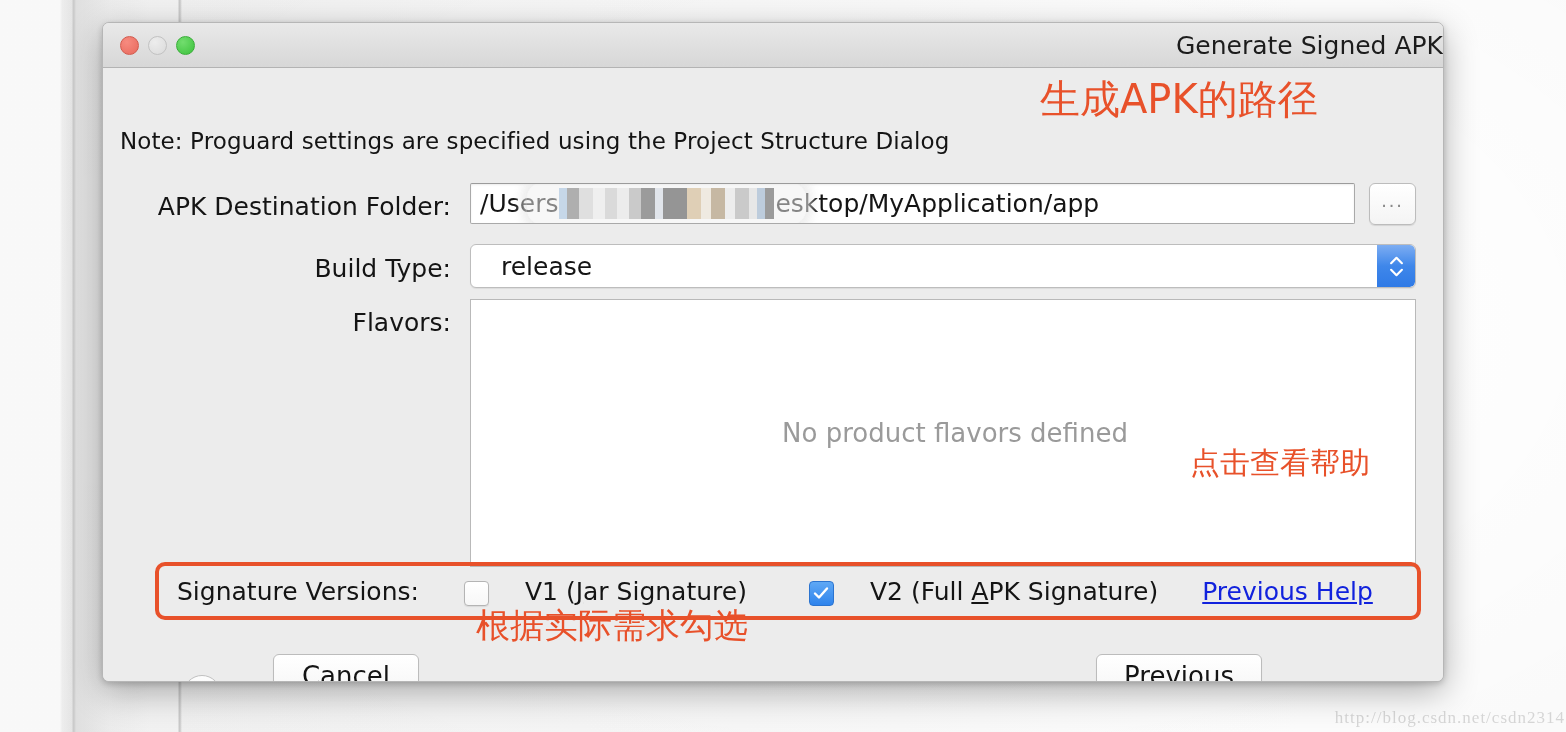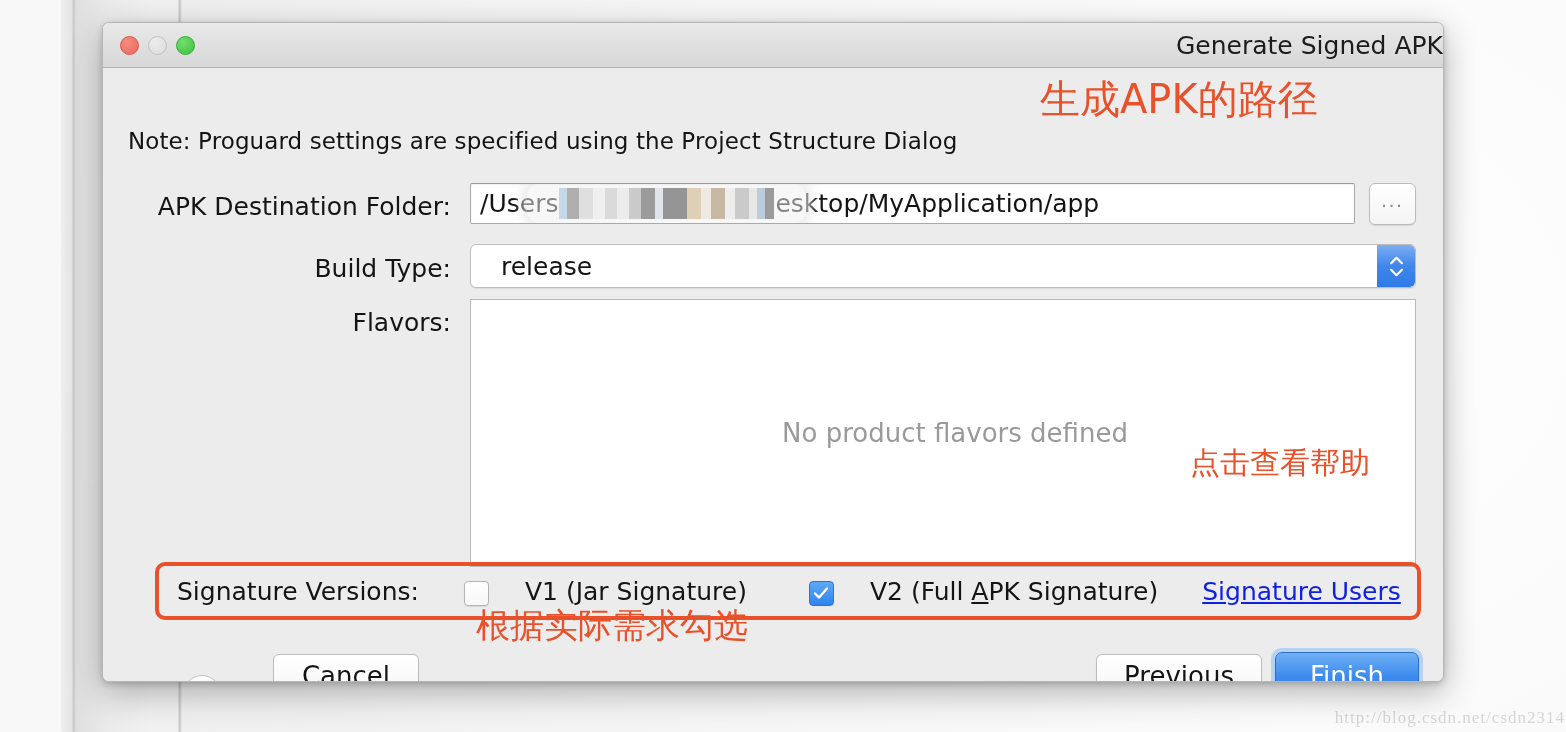--- a/index.html
+++ b/index.html
@@ -87,21 +87,21 @@
   #content {
     position: relative;
     height: 613px;
     background: #ececec;
     padding: 0;
   }
 
   
   #note {
     position: absolute;
-    left: 25px; top: 60px;
+    left: 17px; top: 60px;
     font-size: 23px;
     color: #141414;
     font-family: "DejaVu Sans", "Liberation Sans", sans-serif;
     letter-spacing: 0.1px;
   }
 
   
   .row-label {
     position: absolute;
     text-align: right;
@@ -397,27 +397,26 @@
 
       <div class="cb-group" id="v2-group">
         <div class="checkbox on">
           <svg width="18" height="18" viewBox="0 0 18 18">
             <polyline points="3,9.5 7,13.5 15,4.5" fill="none" stroke="#ffffff" stroke-width="2.4" stroke-linecap="round" stroke-linejoin="round"></polyline>
           </svg>
         </div>
         <span><span>V2 (Full </span><span class="mnemonic">A</span><span>PK Signature)</span></span>
       </div>
 
-      <div id="sig-help">Signature Users</div>
+      <div id="sig-help">Previous Help</div>
     </div>
     <div id="sig-highlight"></div>
 
     <div id="help-btn">?</div>
     <div class="btn" id="cancel-btn">Cancel</div>
     <div class="btn" id="previous-btn">Previous</div>
-    <div id="finish-btn">Finish</div>
 
   </div>
 </div>
 
 <div class="annot" id="annot-path">生成APK的路径</div>
 <div class="annot" id="annot-help">点击查看帮助</div>
 <div class="annot" id="annot-check">根据实际需求勾选</div>
 
 </body></html>

